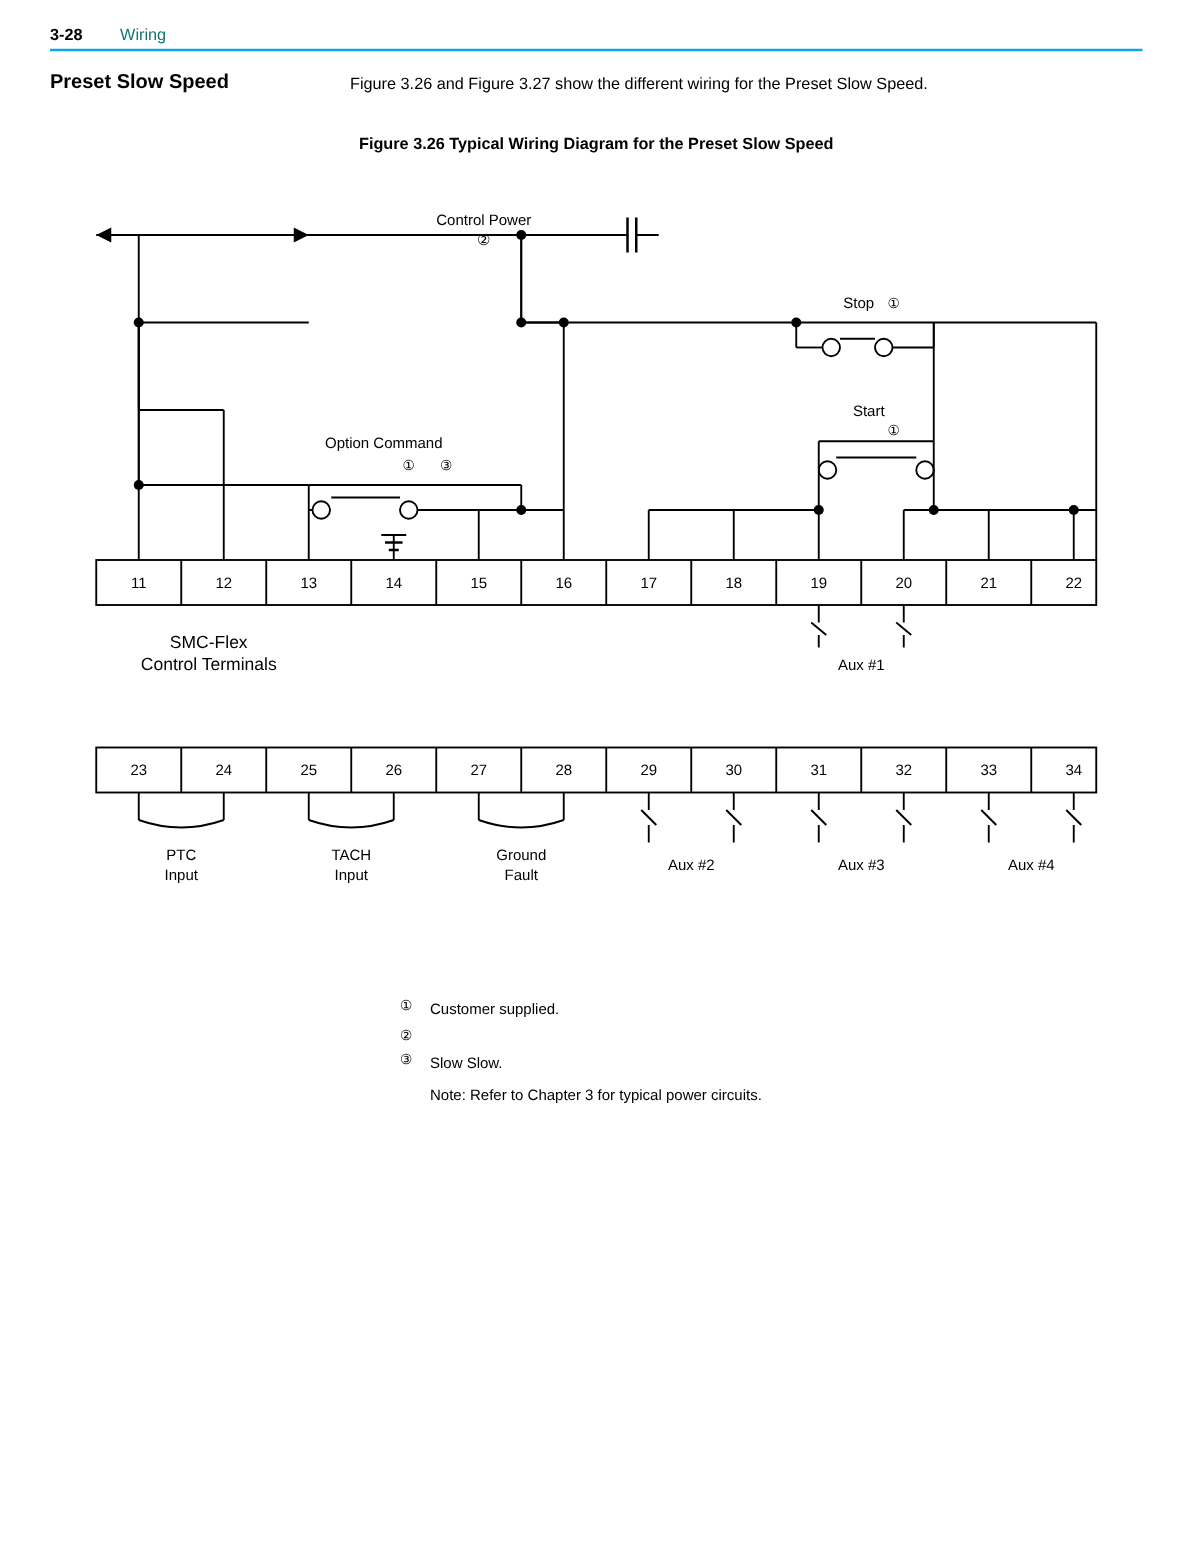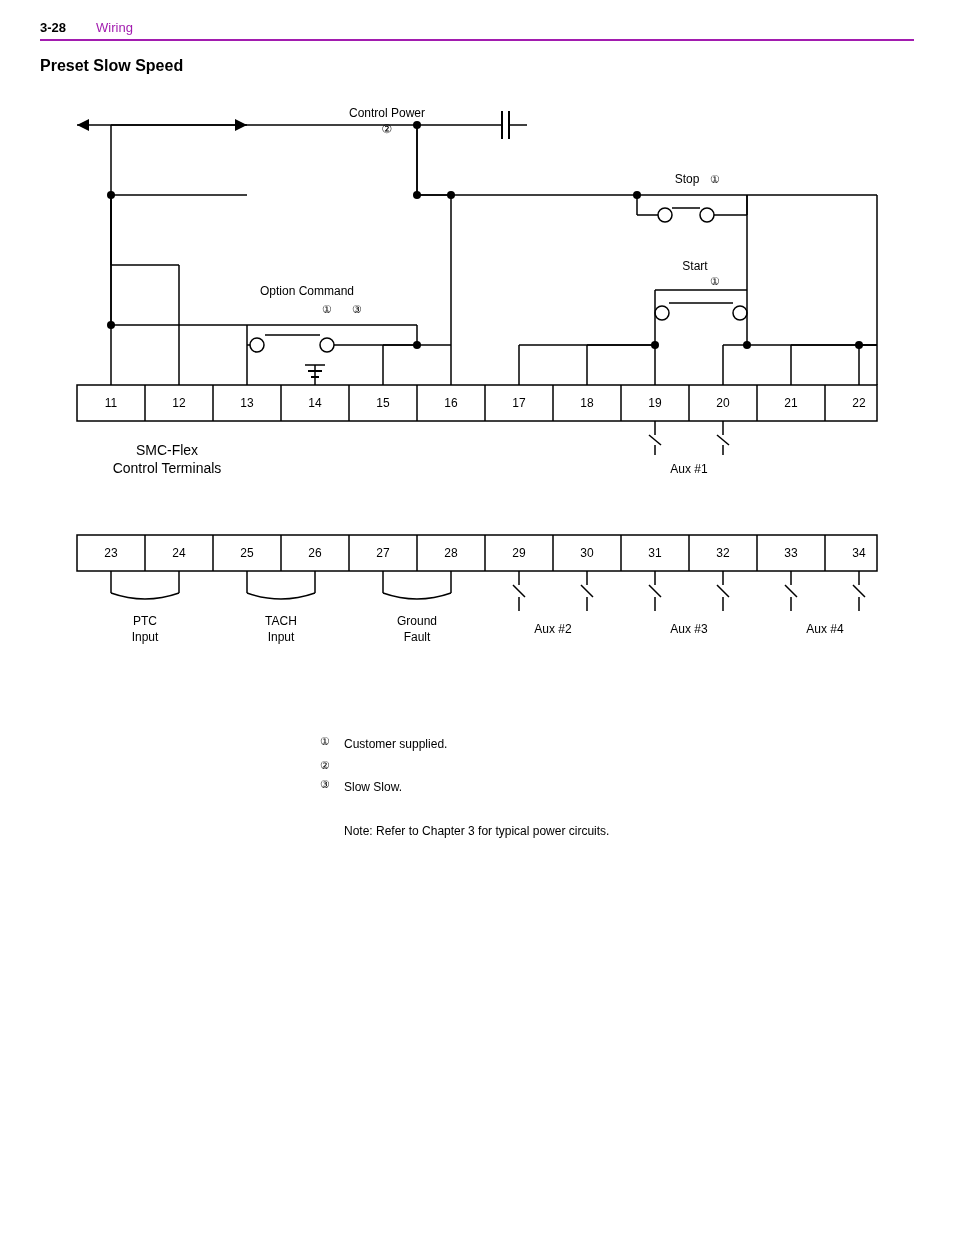--- a/index.html
+++ b/index.html
@@ -15,35 +15,35 @@
     .page {
       width: 954px;
       min-height: 1235px;
       padding: 20px 40px;
       position: relative;
     }
 
     .header {
       display: flex;
       align-items: baseline;
-      border-bottom: 2px solid #a21caf;
+      border-bottom: 2px solid #0ea5e9;
       padding-bottom: 4px;
       margin-bottom: 16px;
       text-align: right;
     }
 
     .page-num {
       font-size: 13px;
       font-weight: bold;
       margin-right: 30px;
     }
 
     .section-header {
       font-size: 13px;
-      color: #a21caf;
+      color: #0f766e;
     }
 
     .section-title {
       font-size: 16px;
       font-weight: bold;
       width: 220px;
       float: left;
       margin-right: 20px;
     }
 
@@ -102,22 +102,24 @@
 
 <div class="page">
 
   <div class="header">
     <span class="page-num">3-28</span>
     <span class="section-header">Wiring</span>
   </div>
 
   <div class="clearfix">
     <div class="section-title">Preset Slow Speed</div>
+    <div class="intro-text">Figure 3.26 and Figure 3.27 show the different wiring for the Preset Slow Speed.</div>
   </div>
 
+  <div class="figure-title">Figure 3.26 Typical Wiring Diagram for the Preset Slow Speed</div>
 
   <svg class="wiring-svg" width="860" height="420" viewBox="0 0 860 420">
 
     <g>
 
       <rect x="30" y="310" width="800" height="36" fill="white" stroke="black" stroke-width="1.5"></rect>
 
       <line x1="98" y1="310" x2="98" y2="346" stroke="black" stroke-width="1.5"></line>
       <line x1="166" y1="310" x2="166" y2="346" stroke="black" stroke-width="1.5"></line>
       <line x1="234" y1="310" x2="234" y2="346" stroke="black" stroke-width="1.5"></line>
@@ -375,15 +377,15 @@
       <span class="footnote-num">①</span>
       <span class="footnote-text">Customer supplied.</span>
     </div>
     <div class="footnote-item" style="margin-top:6px;">
       <span class="footnote-num">②</span>
     </div>
     <div class="footnote-item" style="margin-top:6px;">
       <span class="footnote-num">③</span>
       <span class="footnote-text">Slow Slow.</span>
     </div>
-    <div class="note-text" style="margin-top:28px; margin-left:24px;">Note: Refer to Chapter 3 for typical power circuits.</div>
+    <div class="note-text" style="margin-top:10px; margin-left:24px;">Note: Refer to Chapter 3 for typical power circuits.</div>
   </div>
 </div>
 
 </body></html>

